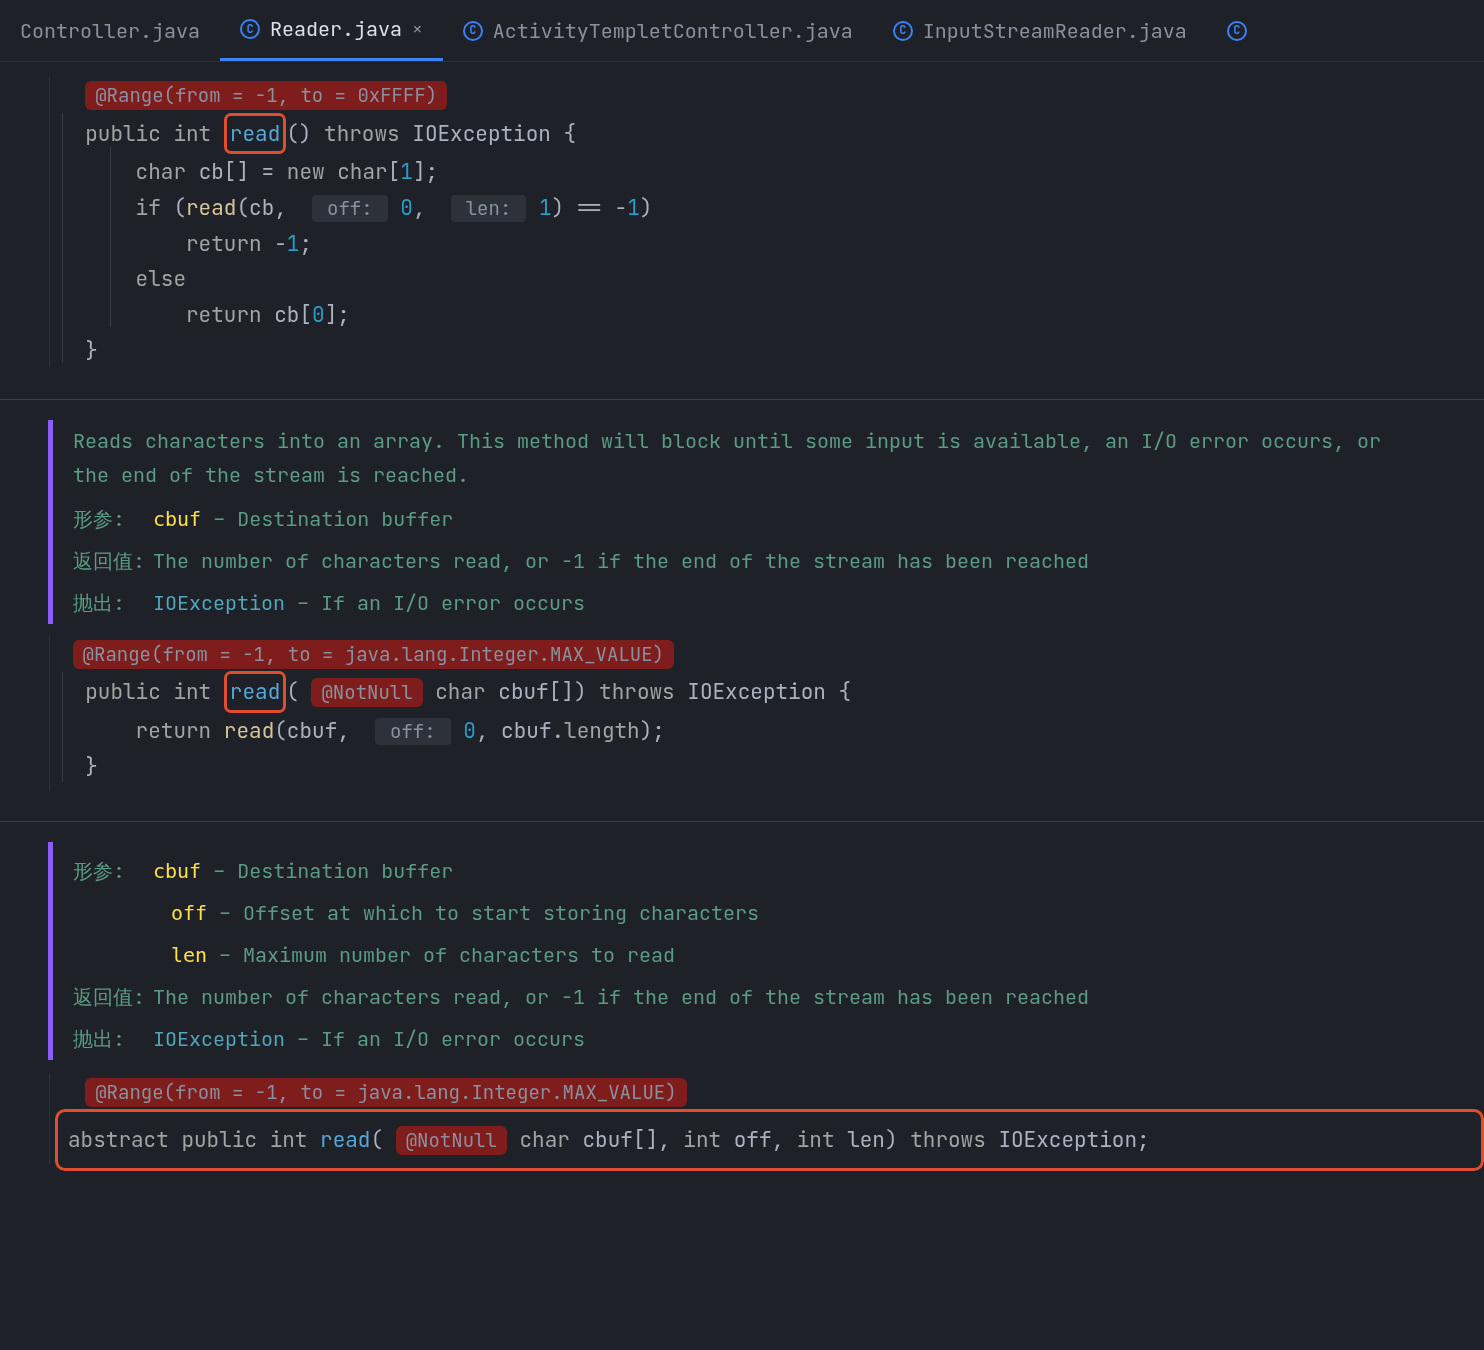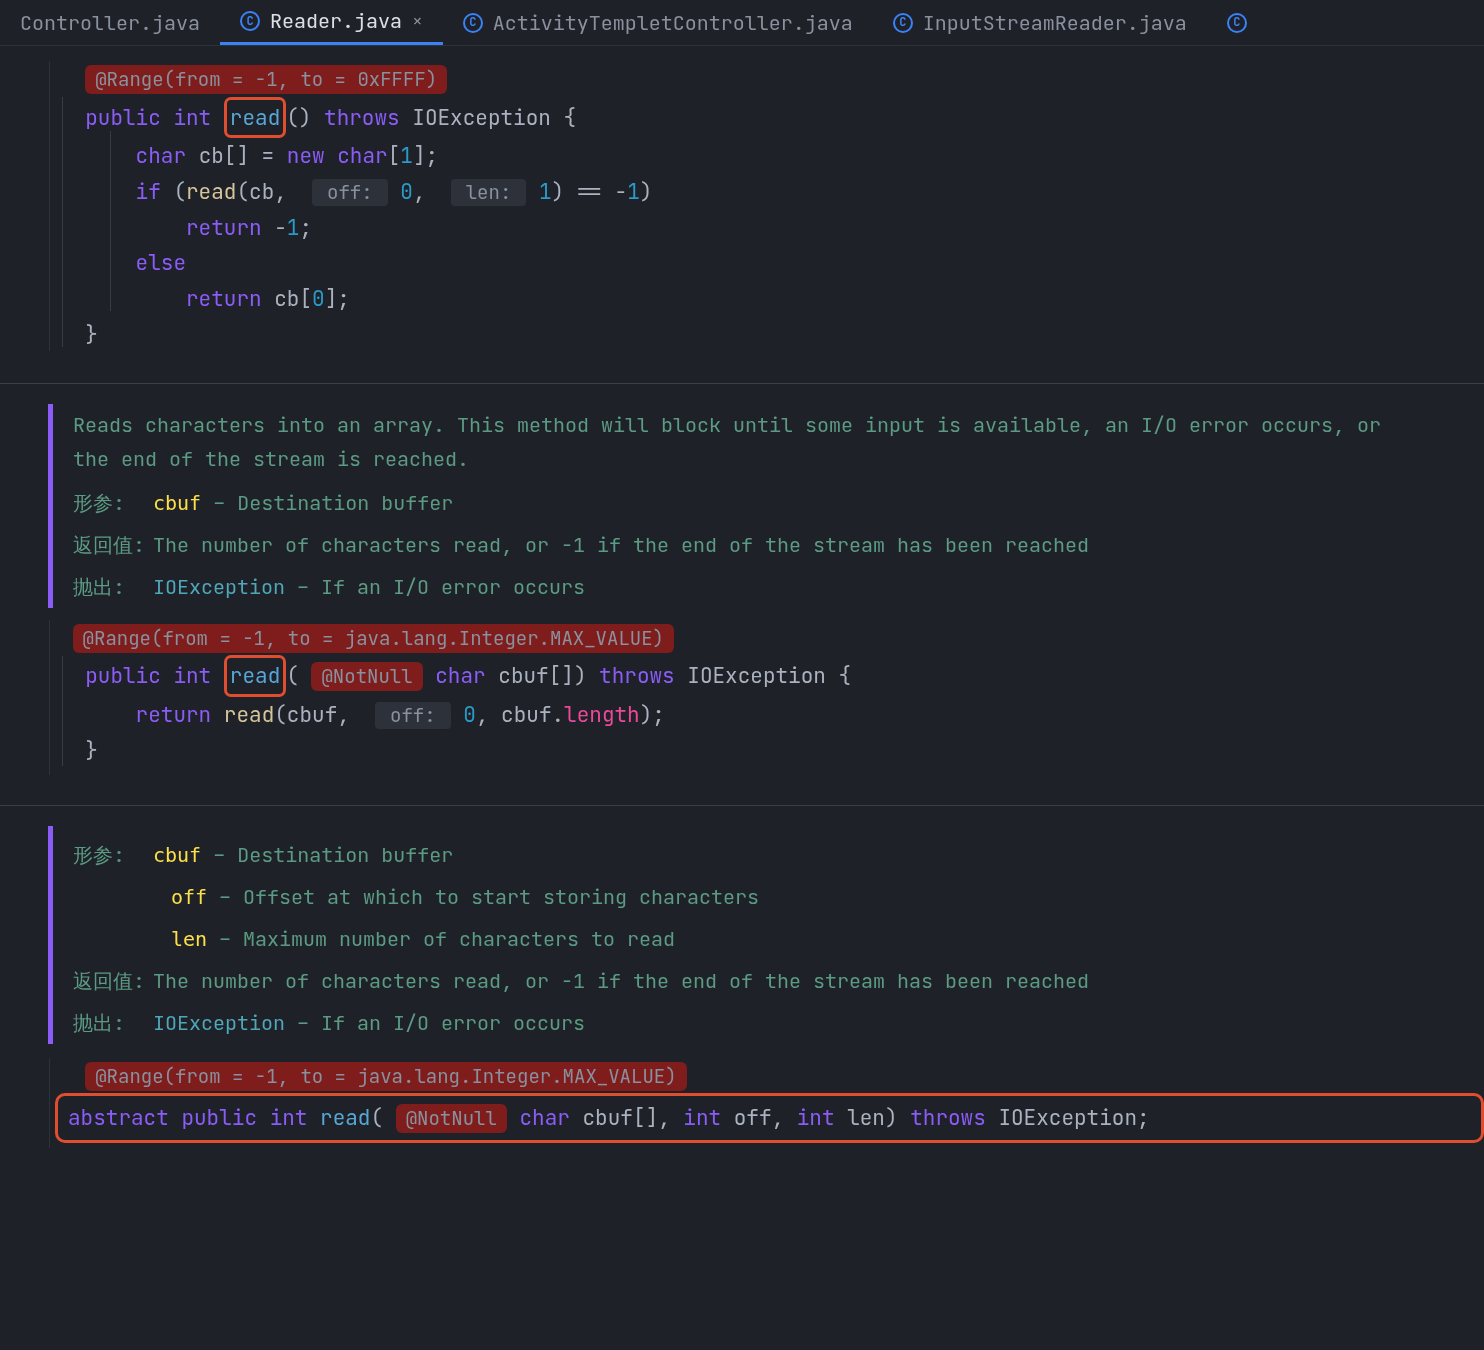--- a/index.html
+++ b/index.html
@@ -9,21 +9,21 @@
     font-family: 'JetBrains Mono', 'Fira Code', Menlo, monospace;
     font-size: 19px;
     line-height: 1.7;
     width: 1484px;
     height: 1350px;
     overflow: hidden;
   }
   .tabs {
     display: flex;
     align-items: center;
-    height: 46px;
+    height: 62px;
     background: #1e2128;
     border-bottom: 1px solid #2c313a;
     overflow: hidden;
   }
   .tab {
     display: flex;
     align-items: center;
     gap: 10px;
     padding: 0 20px;
     height: 100%;
@@ -55,45 +55,45 @@
     border-right: 1px solid #2c313a;
     position: relative;
   }
   .guide {
     position: absolute;
     top: 0; bottom: 0;
     border-left: 1px solid #373c45;
   }
   .code-area { flex: 1; padding-left: 10px; position: relative; }
   pre { font-family: inherit; white-space: pre; }
-  .kw { color: #8b5cf6; }
+  .kw { color: #a3a3a3; }
   .num { color: #2a9bc7; }
   .str, .fn-call { color: #d6c49a; }
   .fn-decl { color: #57a7d6; }
-  .field { color: #ec4899; }
+  .field { color: #a3a3a3; }
   .inlay {
     color: #8a919e; font-size: 19px;
     background: #2c313a;
     padding: 1px 15px; border-radius: 4px;
   }
   .anno-hint {
     color: #8a919e; font-size: 19px;
     background: #7f1d1d;
     padding: 2px 10px; border-radius: 6px;
   }
   .hl-box {
     border: 3px solid #e04e2f;
     border-radius: 7px;
     padding: 0 3px;
     display: inline-block;
   }
   .hl-box-big {
     border: 3px solid #e04e2f;
     border-radius: 10px;
-    padding: 4px 10px;
+    padding: 10px 10px;
     display: block;
     margin-left: -5px;
   }
   .doc-block {
     border-top: 1px solid #3a3f48;
     margin-top: 30px;
     padding-top: 20px;
   }
   .doc-inner {
     margin-left: 48px;

